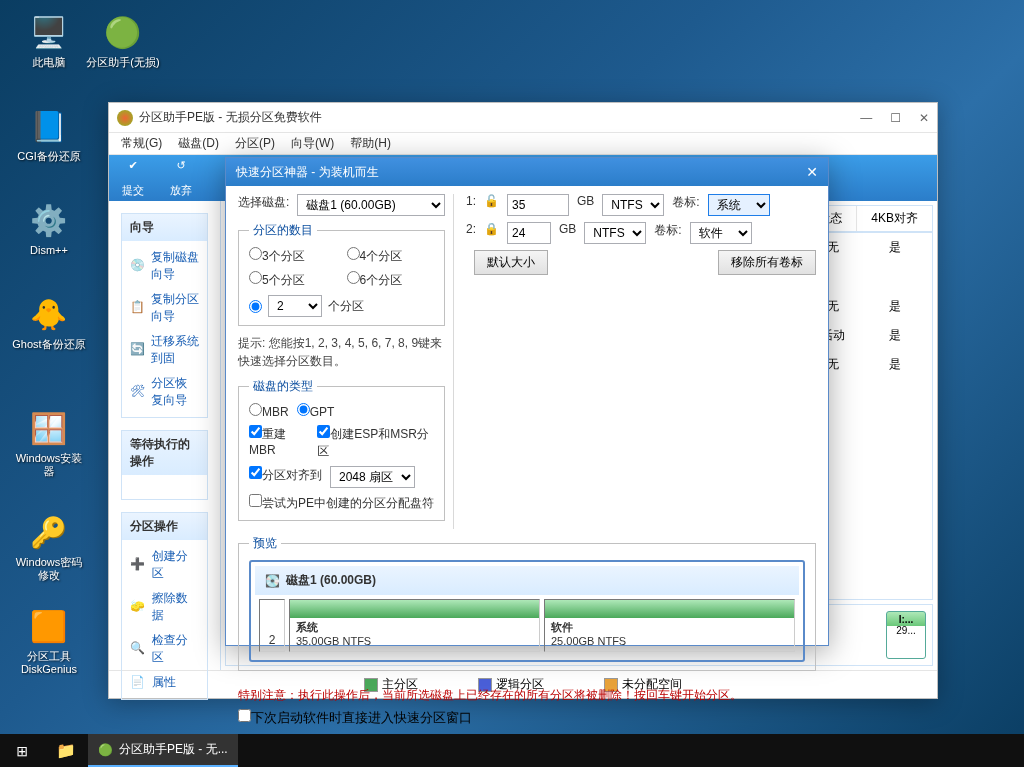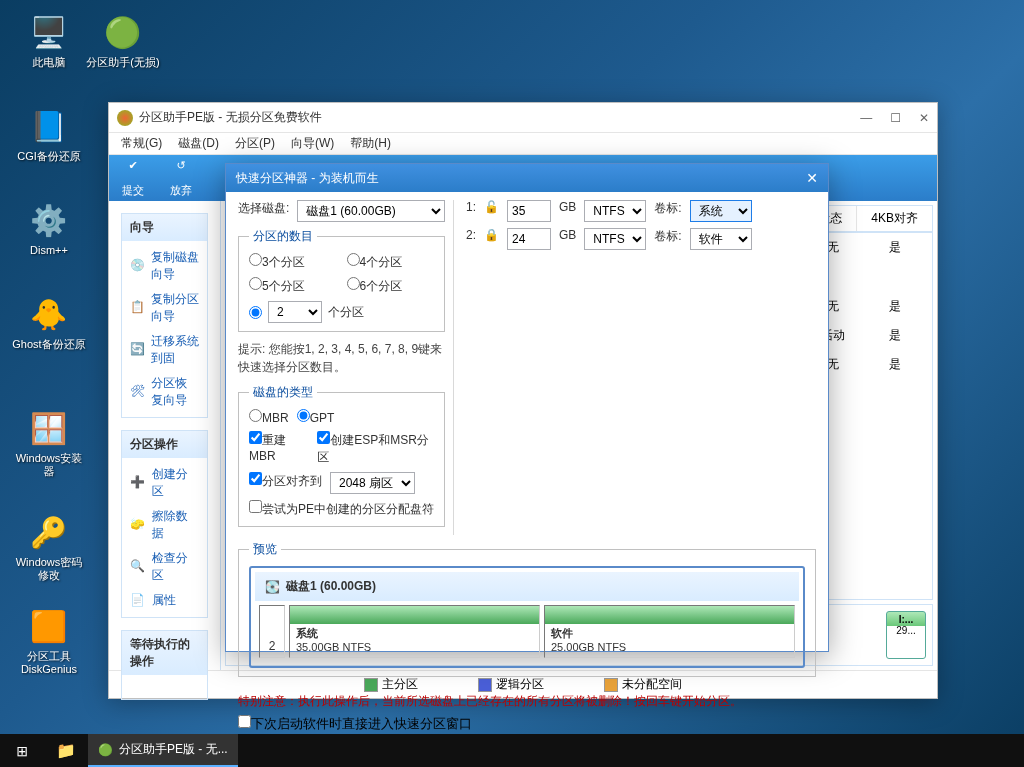--- a/index.html
+++ b/index.html
@@ -35,21 +35,21 @@
 .grid-hdr div { padding:4px 14px; border-left:1px solid #e5e5e5;}
 .grid-rows { margin:0 4px; border:1px solid #cfe3f7; flex:1; font-size:12px; padding-right:6px;}
 .grid-row { display:flex; justify-content:flex-end; padding:6px 0;}
 .grid-row div { width:62px; text-align:center;}
 .diskmap { border:1px solid #cfe3f7; margin:4px; padding:6px; display:flex; justify-content:flex-end; gap:6px;}
 .dm-block { width:40px; height:48px; border:1px solid #5a9; border-radius:3px; padding:2px; font-size:10px; text-align:center; background:linear-gradient(#aee8b8,#6bc87a 30%,#fff 30%);}
 .legend { height:28px; display:flex; align-items:center; justify-content:center; gap:60px; font-size:12px; border-top:1px solid #e5e5e5;}
 .legend .sw{width:14px;height:14px;display:inline-block;vertical-align:middle;margin-right:4px;border:1px solid #999;}
 
 
-.dialog { position:absolute; left:225px; top:163px; width:604px; height:489px; background:#fff; border:1px solid #5a8ac9; box-shadow:0 6px 28px rgba(0,0,0,0.35);}
+.dialog { position:absolute; left:225px; top:157px; width:604px; height:489px; background:#fff; border:1px solid #5a8ac9; box-shadow:0 6px 28px rgba(0,0,0,0.35);}
 .dialog-title { height:28px; background:linear-gradient(#4090e0,#2b7dc9); color:#fff; font-size:12px; display:flex; align-items:center; padding:0 10px;}
 .dialog-title .x{margin-left:auto; font-size:14px;}
 .dialog-body { padding:8px 12px; font-size:12px; color:#333;}
 .row { display:flex; gap:8px; margin-bottom:6px;}
 select,input[type=text]{ border:1px solid #abadb3; font-size:12px; padding:2px 4px; height:22px; background:#fff;}
 .two-col { display:flex; gap:12px;}
 .col-left { width:216px; border-right:1px solid #d9d9d9; padding-right:8px;}
 .col-right { flex:1;}
 fieldset { border:1px solid #c0c0c0; padding:8px 10px 8px; margin-bottom:8px;}
 legend { padding:0 4px; font-size:12px; color:#0a4d9e;}
@@ -142,43 +142,43 @@
               <span class="pi">🔄</span>
               <span>迁移系统到固</span>
             </div>
           <div class="panel-item">
               <span class="pi">🛠</span>
               <span>分区恢复向导</span>
             </div>
         </div>
       </div>
       <div class="panel">
+        <div class="panel-hdr">等待执行的操作</div>
+        <div class="panel-body" style="height:24px"></div>
+      </div>
+      <div class="panel">
         <div class="panel-hdr">分区操作</div>
         <div class="panel-body">
           <div class="panel-item">
               <span class="pi">➕</span>
               <span>创建分区</span>
             </div>
           <div class="panel-item">
               <span class="pi">🧽</span>
               <span>擦除数据</span>
             </div>
           <div class="panel-item">
               <span class="pi">🔍</span>
               <span>检查分区</span>
             </div>
           <div class="panel-item">
               <span class="pi">📄</span>
               <span>属性</span>
             </div>
         </div>
-      </div>
-      <div class="panel">
-        <div class="panel-hdr">等待执行的操作</div>
-        <div class="panel-body" style="height:24px"></div>
       </div>
     </div>
     <div class="right-area">
       <div class="grid-hdr">
         <div>状态</div>
         <div>4KB对齐</div>
       </div>
       <div class="grid-rows">
         <div class="grid-row">
             <div>无</div>
@@ -251,35 +251,41 @@
             <label><input type="checkbox" checked="" style=""><span>分区对齐到</span></label>
             <select><option>2048 扇区</option></select>
           </div>
           <label><input type="checkbox" style=""><span>尝试为PE中创建的分区分配盘符</span></label>
         </fieldset>
       </div>
       <div class="col-right">
         <div class="row">
           <span>1:</span>
             <span>🔓</span>
-          <input type="text" style="width: 44px;" value="35">
+          <input type="text" style="width: 62px;" value="35">
           <span>GB</span>
           <select><option>NTFS</option></select>
           <span>卷标:</span>
           <select class="hl" style="width:62px"><option>系统</option></select>
         </div>
         <div class="row">
           <span>2:</span>
             <span>🔒</span>
           <input type="text" style="width: 44px;" value="24">
           <span>GB</span>
           <select><option>NTFS</option></select>
           <span>卷标:</span>
           <select style="width:62px"><option>软件</option></select>
         </div>
+        <div class="row" style="justify-content:space-between;margin-top:4px">
+          <span></span>
+          <button class="btn">默认大小</button>
+          <span style="flex:1"></span>
+          <button class="btn">移除所有卷标</button>
+        </div>
       </div>
     </div>
     <fieldset style="margin-top:6px">
       <legend>预览</legend>
       <div class="preview-box">
         <div class="pv-title">
             <span>💽</span>
             <span>磁盘1  (60.00GB)</span>
           </div>
         <div class="pv-parts">

